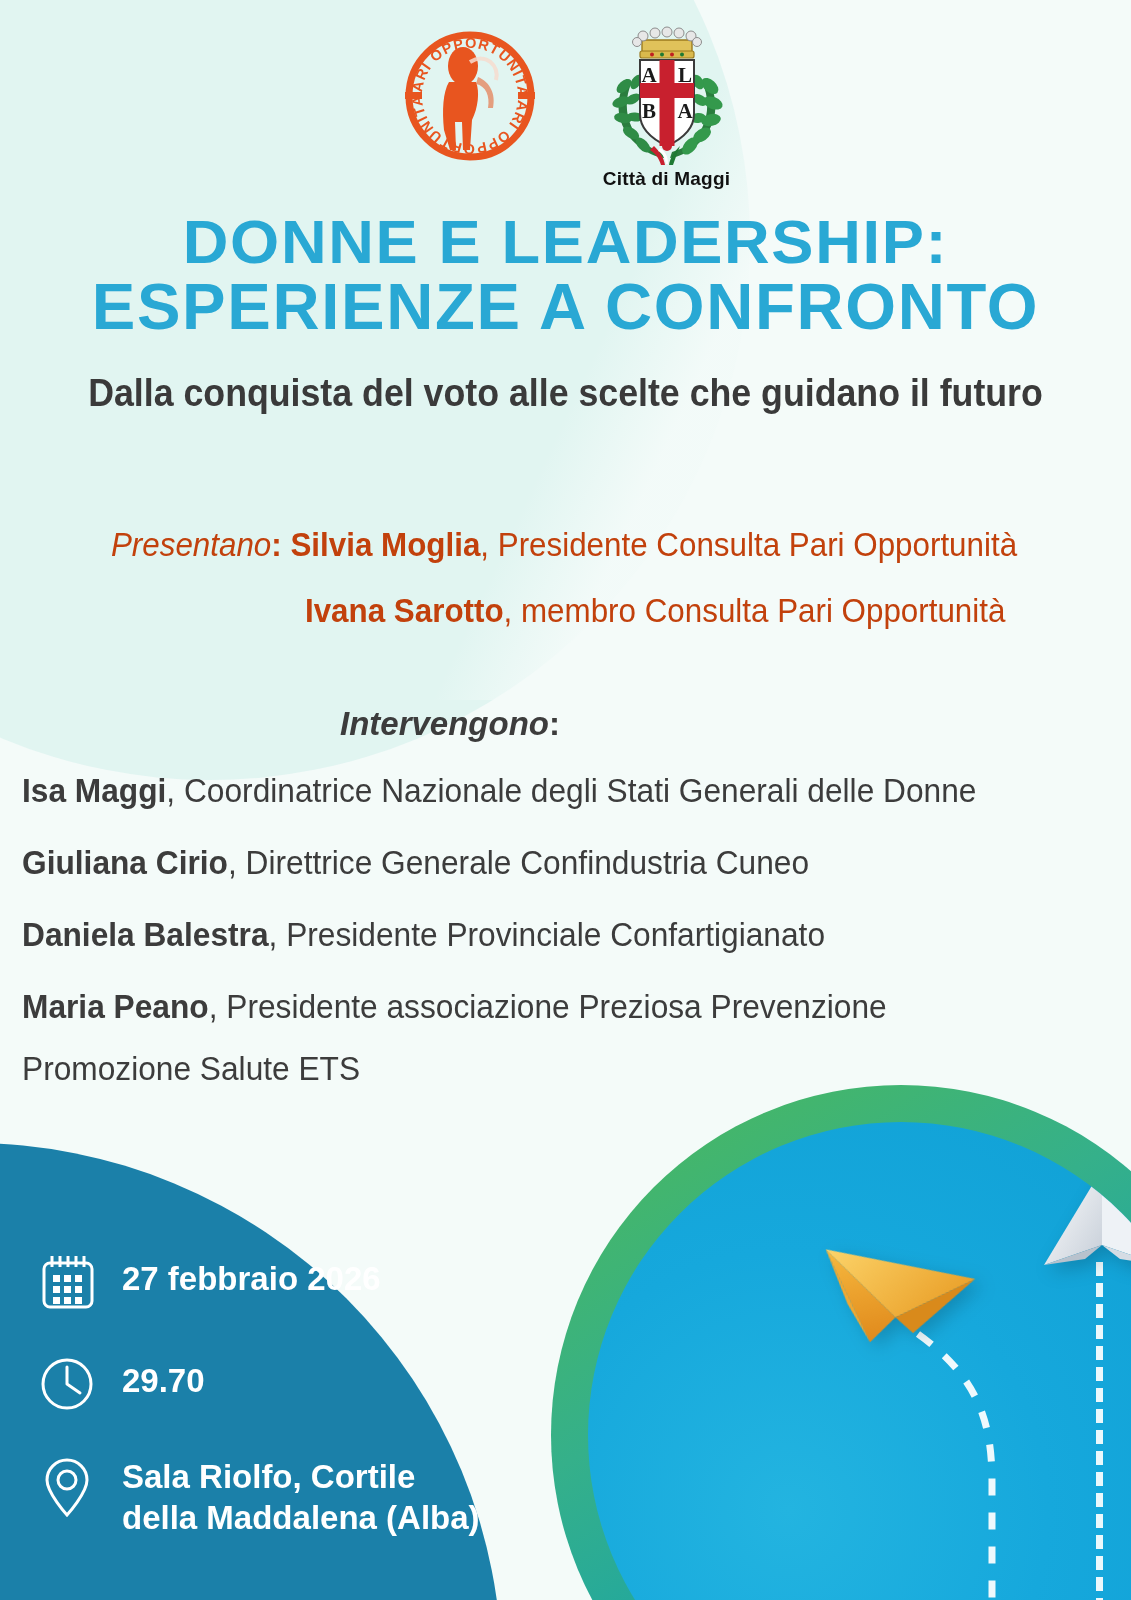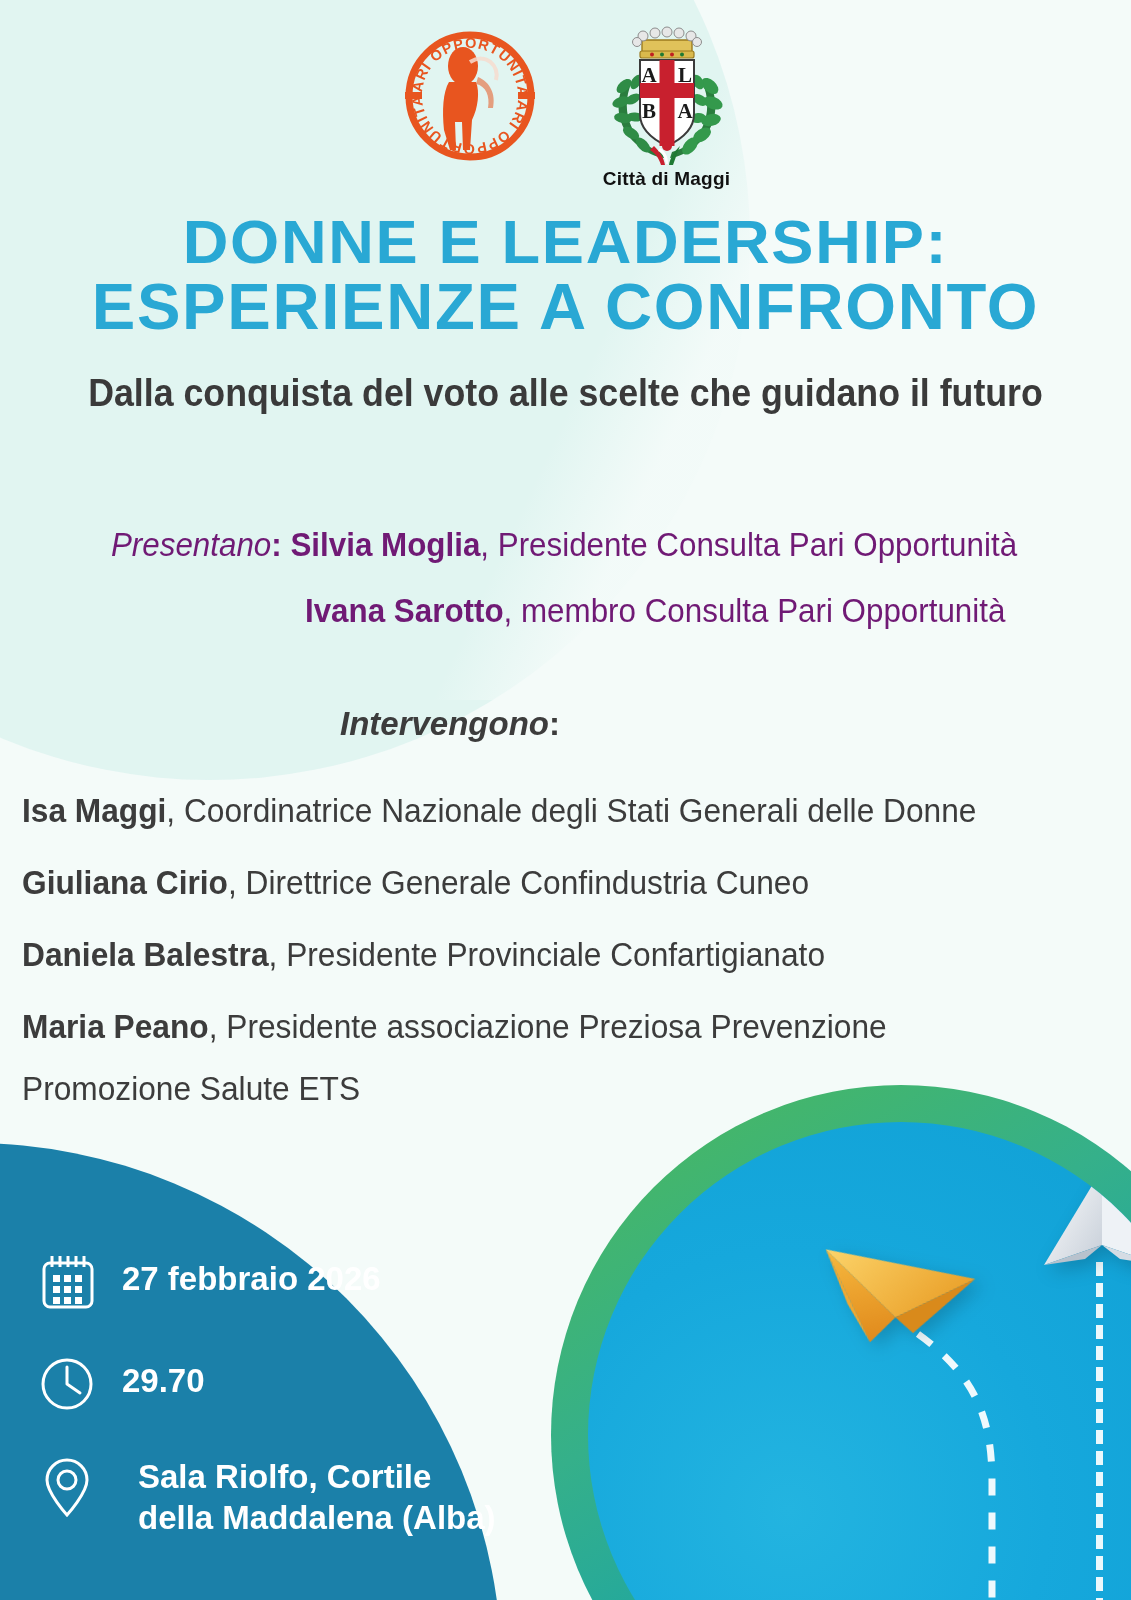--- a/index.html
+++ b/index.html
@@ -90,49 +90,49 @@
     color:#3a3a3a;
     font-weight:bold;
     font-size:38px;
     transform:scaleX(.94);
     white-space:nowrap;
   }
 
   
   .presenters{
     position:absolute;left:0;top:528px;width:1128px;
-    color:#701a75;font-size:33px;line-height:1.0;
+    color:#c2410c;font-size:33px;line-height:1.0;
   }
   .pres-row{display:block;white-space:nowrap;transform:scaleX(.95);transform-origin:center;text-align:center;}
   .pres-row.r1{padding-left:0;}
   .pres-row.r2{margin-top:33px;padding-left:192px;}
   .pres-lead{font-style:italic;}
   .nm{font-weight:bold;}
 
   
   .interv{
     position:absolute;left:0;top:705px;width:900px;text-align:center;
     font-size:33px;font-weight:bold;font-style:italic;color:#3c3c3c;
   }
   .interv .colon{font-style:normal;}
   .speakers{
-    position:absolute;left:22px;top:792px;width:1090px;
+    position:absolute;left:22px;top:772px;width:1090px;
     color:#3c3c3c;font-size:33px;
   }
   .spk{display:block;white-space:nowrap;margin-bottom:34px;transform:scaleX(.96);transform-origin:left center;}
   .spk.wrapline{margin-top:-10px;}
 
   
   .info{
     position:absolute;left:40px;top:1253px;width:470px;color:#fff;
   }
   .info-row{display:flex;align-items:flex-start;margin-bottom:44px;}
   .info-row .ico{width:56px;height:58px;flex:0 0 56px;margin-right:26px;}
   .info-row .txt{font-size:33px;font-weight:bold;line-height:1.23;padding-top:6px;}
-  .info-row.loc .txt{padding-top:0;margin-left:16px;}
+  .info-row.loc .txt{padding-top:0;}
 </style>
 </head>
 <body>
 
 <div class="poster">
 
   <div class="bg-tint-circle"></div>
   <div class="bg-soft-fade"></div>
 
   <div class="blue-circle"></div>

